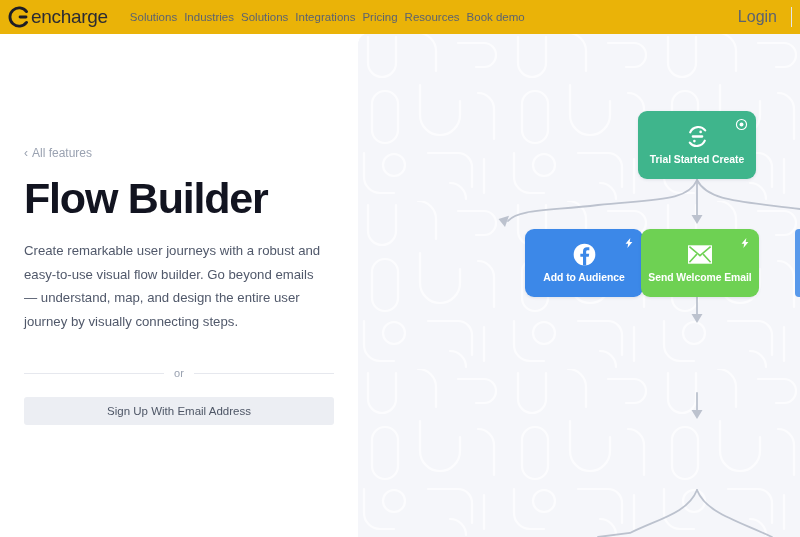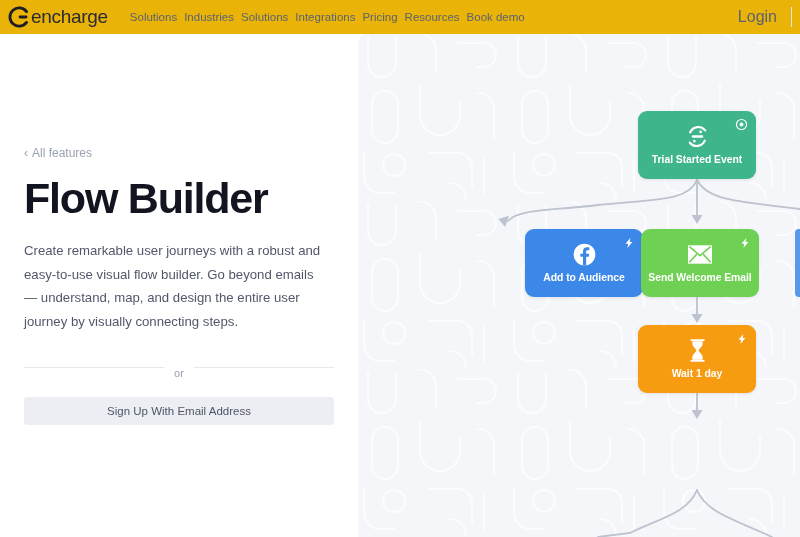--- a/index.html
+++ b/index.html
@@ -50,21 +50,21 @@
   }
   .backlink .chev { font-size: 12px; line-height: 1; color: #9aa2b1; }
   .hero-title {
     font-size: 43px; line-height: 1.05; font-weight: 700;
     color: #121420; letter-spacing: -1.2px; margin-bottom: 18px;
   }
   .hero-desc {
     font-size: 13.2px; line-height: 1.78; color: #50586a; max-width: 300px;
     margin-bottom: 34px;
   }
-  .divider { display: flex; align-items: flex-start; gap: 10px; margin-bottom: 18px; }
+  .divider { display: flex; align-items: center; gap: 10px; margin-bottom: 18px; }
   .divider .line { flex: 1; height: 1px; background: #e6e8ee; }
   .divider .or { font-size: 11px; color: #9aa2b1; }
   .signup-btn {
     display: block; width: 100%; height: 28px;
     background: #eceef3; border: none; border-radius: 3px;
     font-family: "Liberation Sans", sans-serif;
     font-size: 11.5px; color: #4e5666; cursor: pointer;
   }
 
   
@@ -220,21 +220,21 @@
     <div class="node n-trial">
       <span class="node-icon">
         <svg viewBox="0 0 24 24" width="25" height="25">
           <path d="M19.4 6.2A8.4 8.4 0 0 0 5 8" fill="none" stroke="#fff" stroke-width="2.1" stroke-linecap="round"></path>
           <path d="M4.6 17.8A8.4 8.4 0 0 0 19 16" fill="none" stroke="#fff" stroke-width="2.1" stroke-linecap="round"></path>
           <rect x="6.4" y="10.9" width="11.2" height="2.2" rx="1.1" fill="#fff"></rect>
           <circle cx="15" cy="7.6" r="1.25" fill="#fff"></circle>
           <circle cx="9" cy="16.4" r="1.25" fill="#fff"></circle>
         </svg>
       </span>
-      <span class="node-label">Trial Started Event</span>
+      <span class="node-label">Trial Started Create</span>
       <span class="badge">
         <svg viewBox="0 0 16 16" width="13" height="13">
           <circle cx="8" cy="8" r="6.2" fill="none" stroke="#fff" stroke-width="1.4"></circle>
           <circle cx="8" cy="8" r="2.4" fill="#fff"></circle>
         </svg>
       </span>
     </div>
 
     <div class="node n-fb">
       <span class="node-icon">
@@ -260,33 +260,18 @@
         </svg>
       </span>
       <span class="node-label">Send Welcome Email</span>
       <span class="badge">
         <svg viewBox="0 0 16 16" width="12" height="12">
           <path d="M9.8 1.2 3.4 9.1h3.5l-1 5.7 6.6-8.1H8.9z" fill="#fff"></path>
         </svg>
       </span>
     </div>
 
-    <div class="node n-wait">
-      <span class="node-icon">
-        <svg viewBox="0 0 24 26" width="23" height="25">
-          <rect x="4.5" y="1.2" width="15" height="2" rx="1" fill="#fff"></rect>
-          <rect x="4.5" y="22.8" width="15" height="2" rx="1" fill="#fff"></rect>
-          <path d="M6.6 3.4 h10.8 v2.4 c0 3.4 -4.2 5.6 -4.2 7.2 c0 1.6 4.2 3.8 4.2 7.2 v2.4 h-10.8 v-2.4 c0 -3.4 4.2 -5.6 4.2 -7.2 c0 -1.6 -4.2 -3.8 -4.2 -7.2 z" fill="#fff"></path>
-        </svg>
-      </span>
-      <span class="node-label">Wait 1 day</span>
-      <span class="badge">
-        <svg viewBox="0 0 16 16" width="12" height="12">
-          <path d="M9.8 1.2 3.4 9.1h3.5l-1 5.7 6.6-8.1H8.9z" fill="#fff"></path>
-        </svg>
-      </span>
-    </div>
 
 
     <span class="right-stub"></span>
   </div>
 
 </div>
 
 </body></html>

